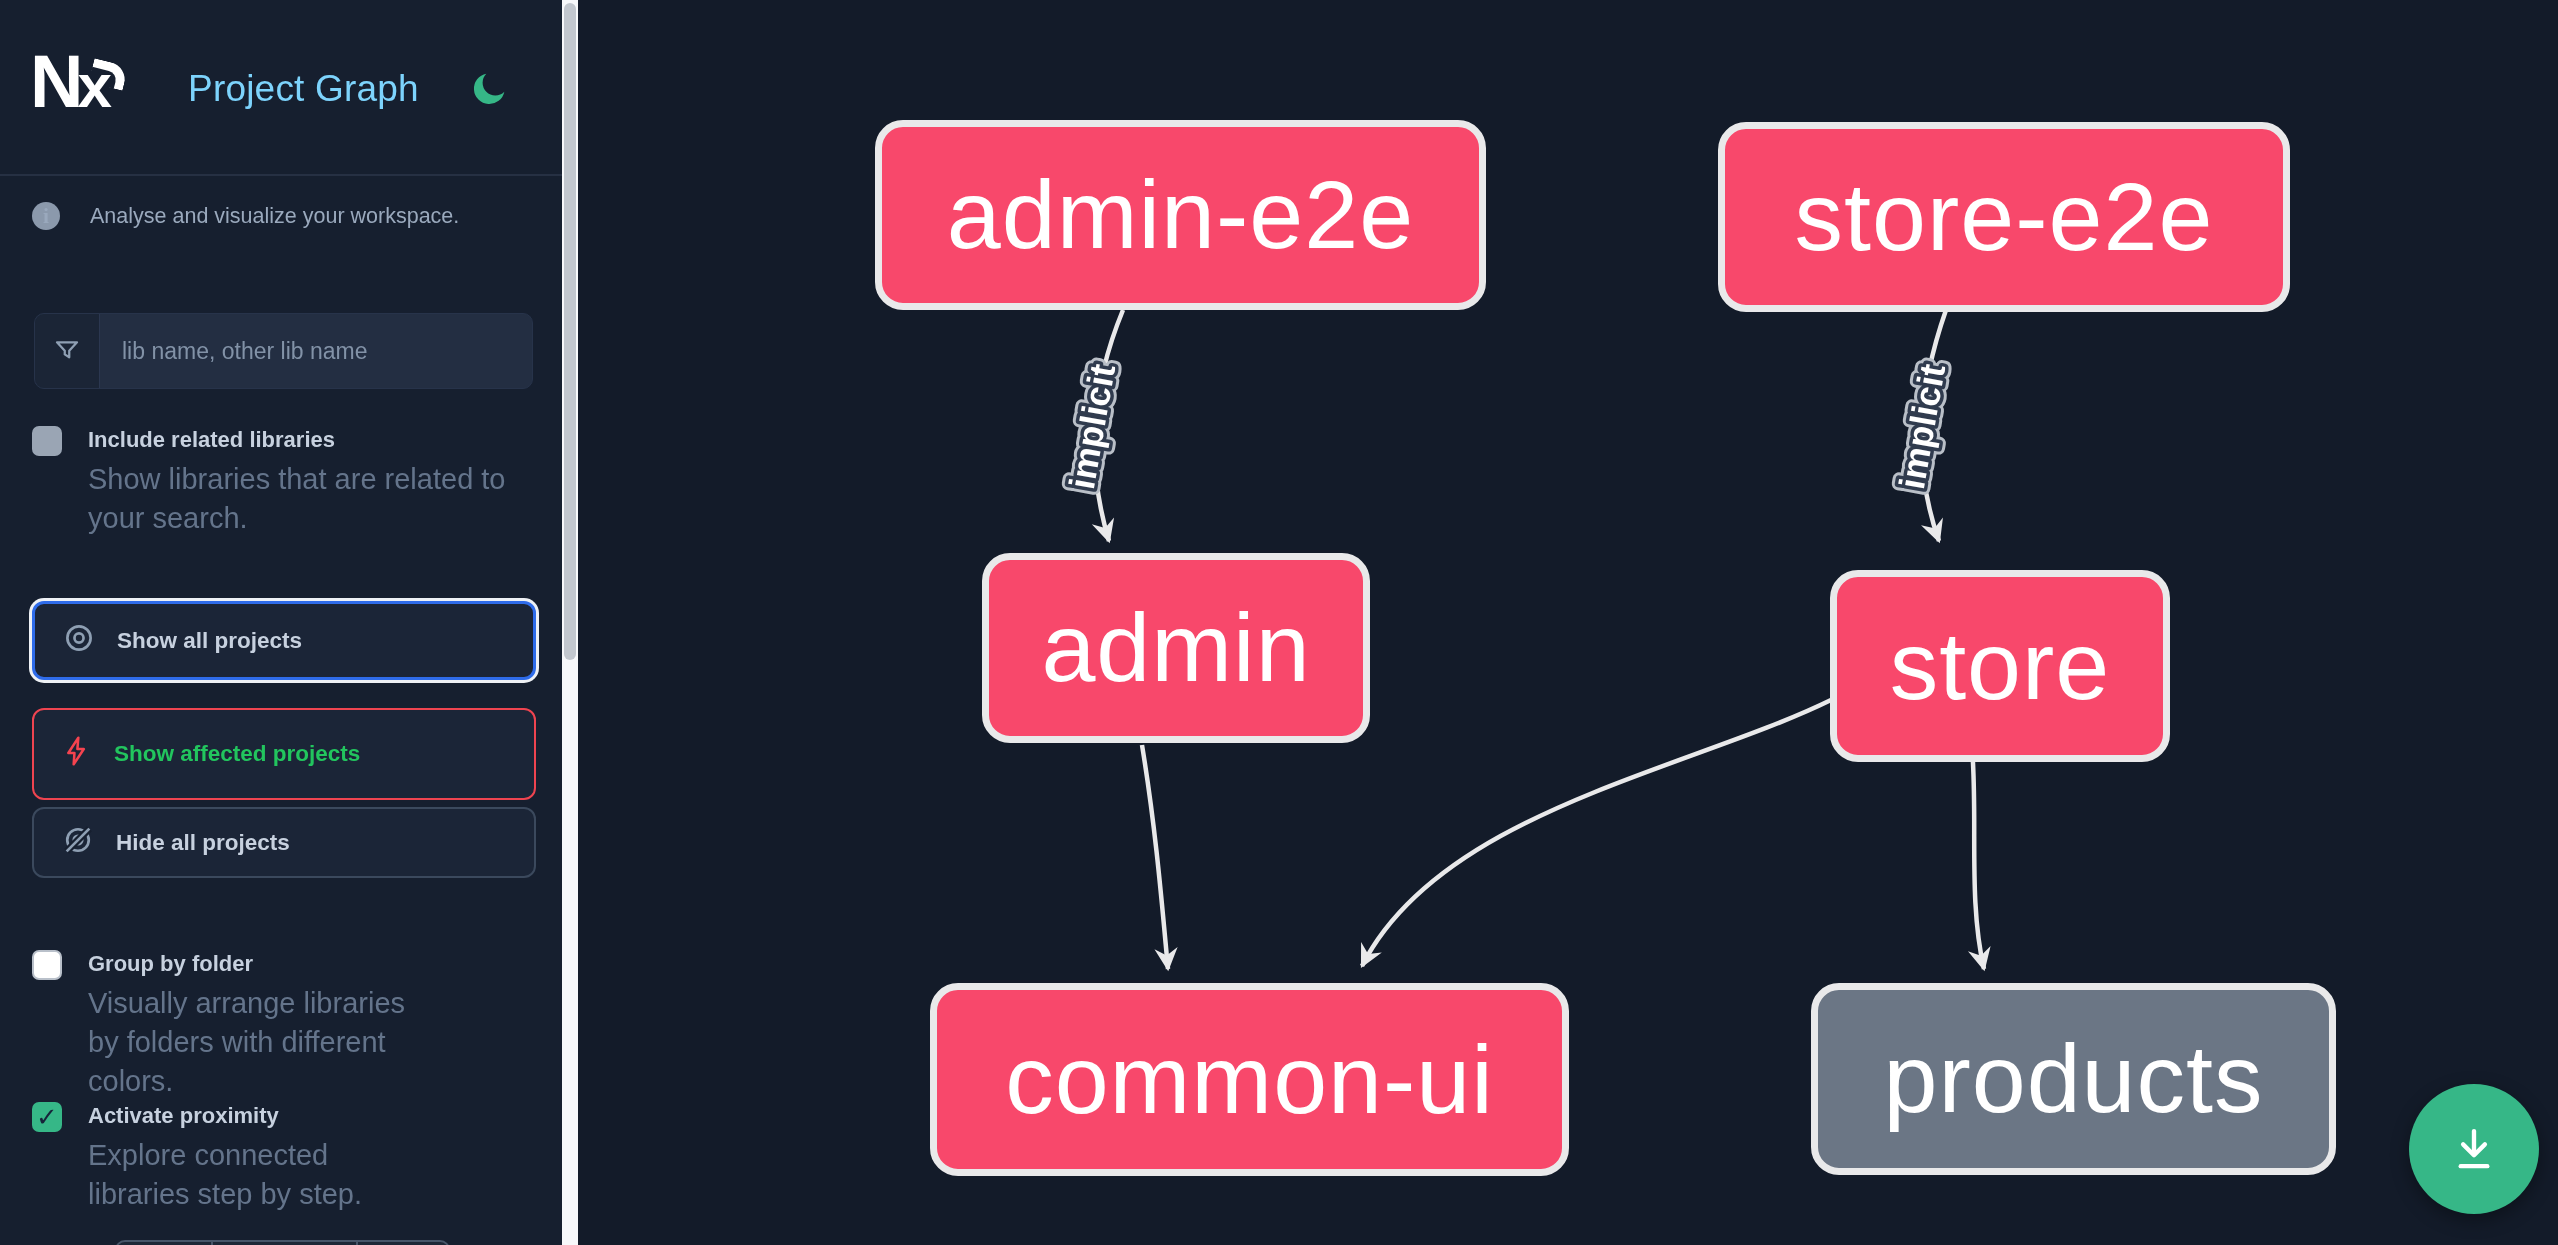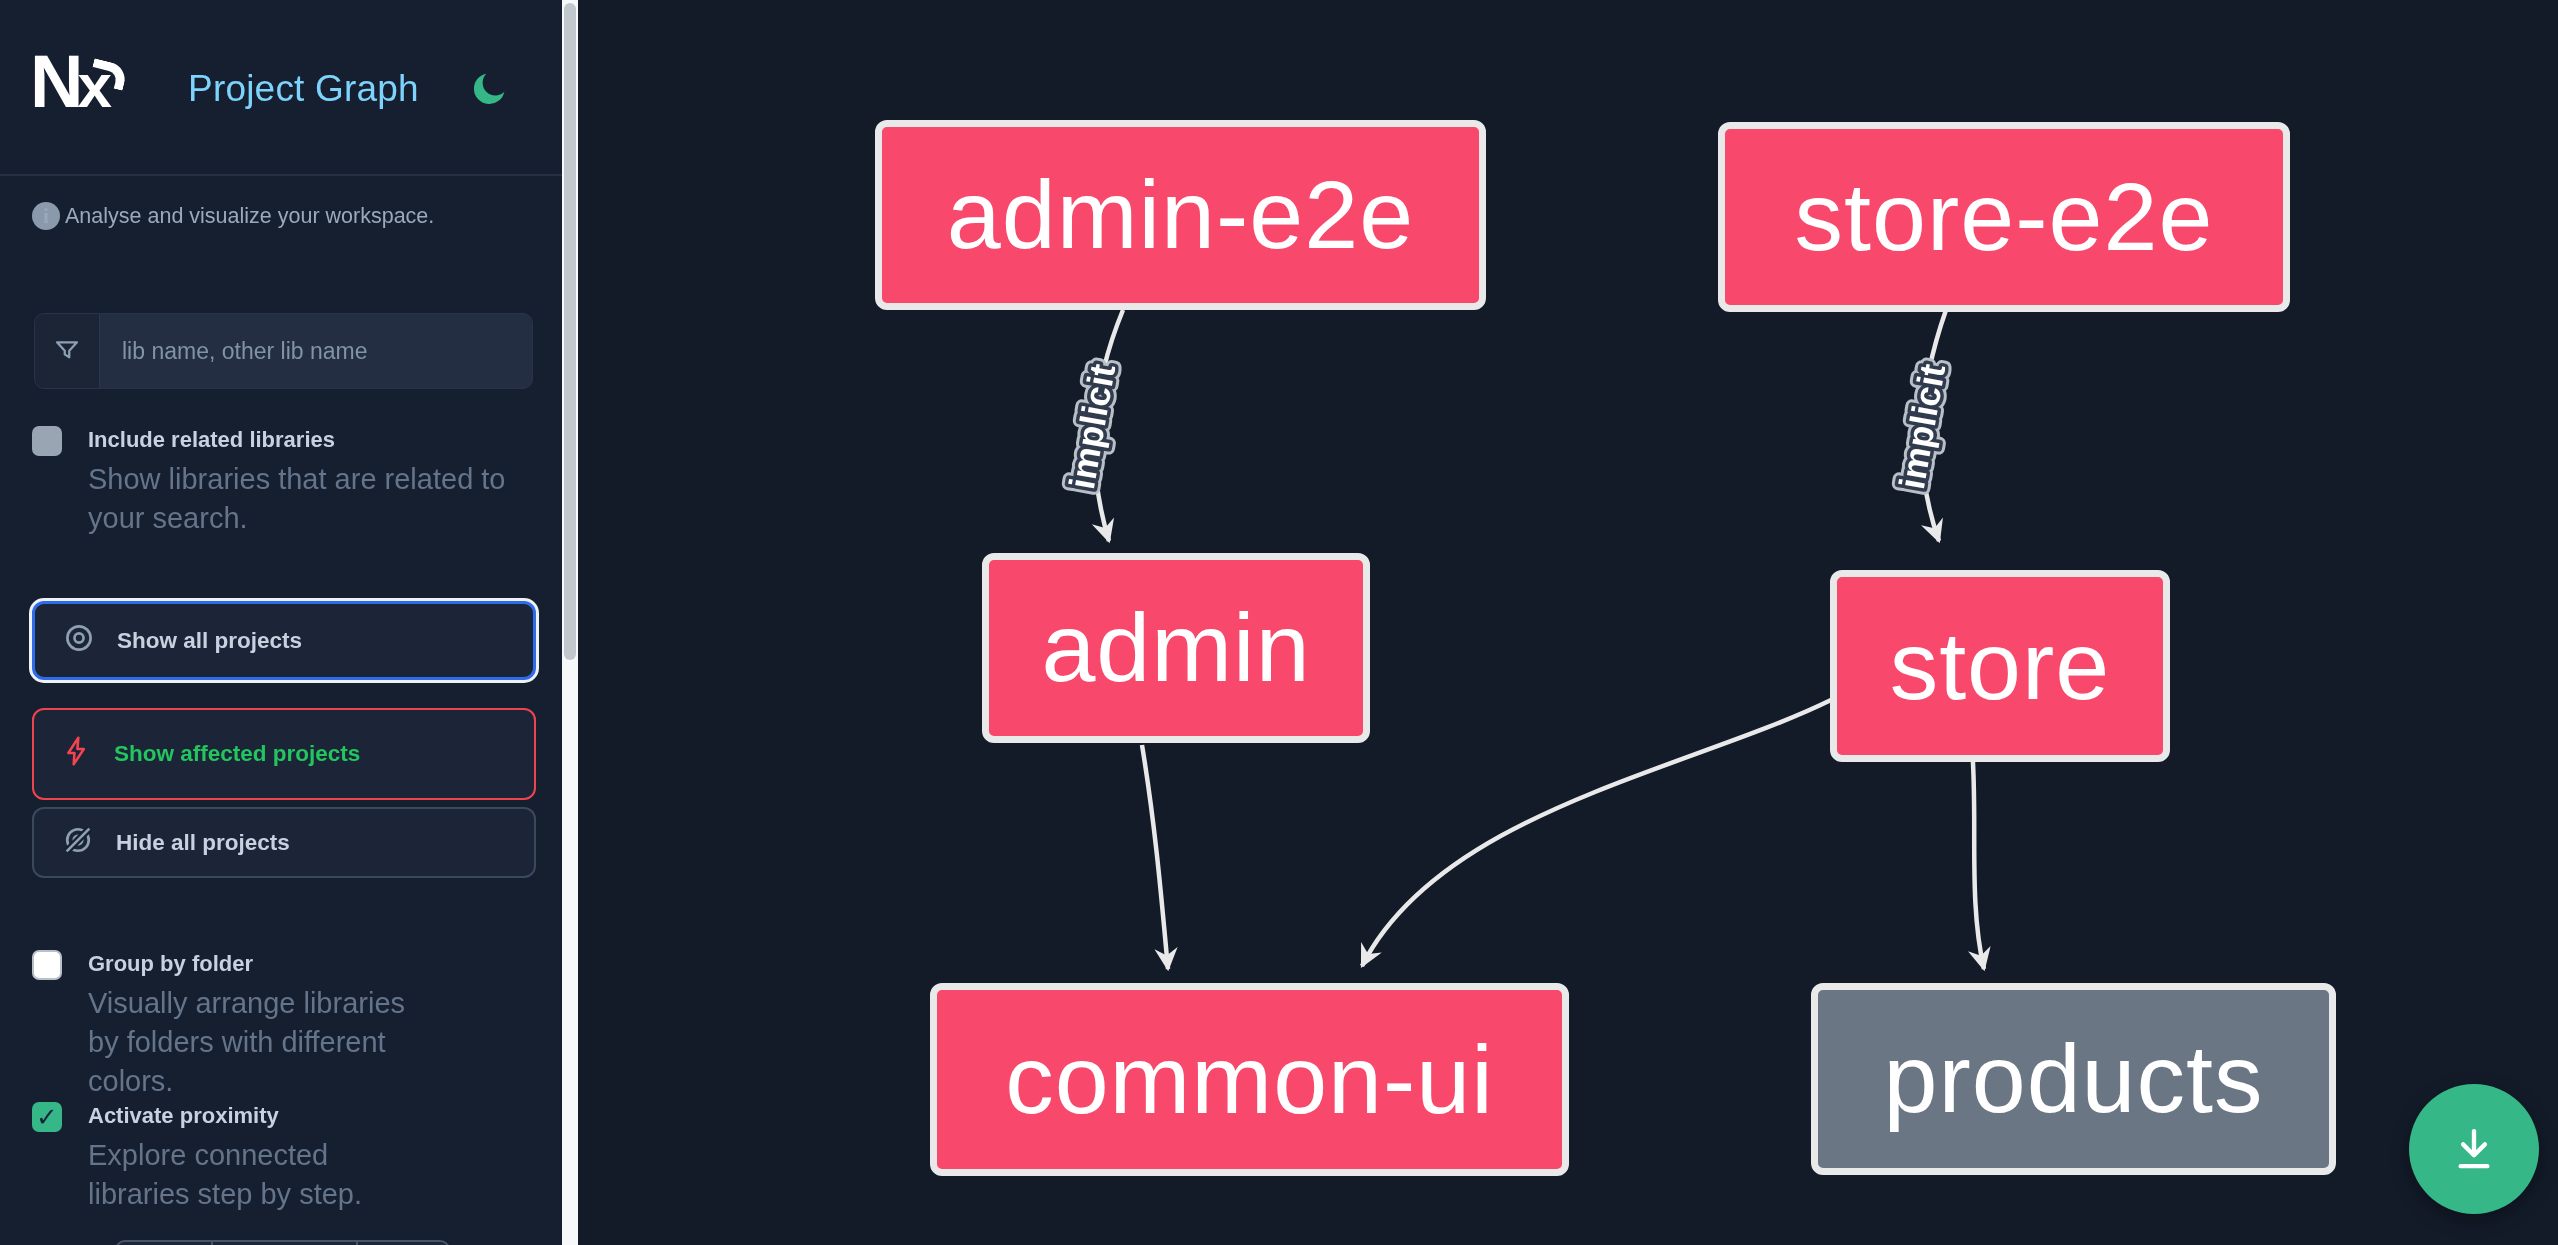--- a/index.html
+++ b/index.html
@@ -23,21 +23,21 @@
   .logo .n{font-size:74px;font-weight:800;line-height:60px;letter-spacing:-4px;}
   .logo .x{font-size:62px;font-weight:800;line-height:52px;margin-left:-2px;position:relative;}
   .logo .x::after{ 
     content:"";position:absolute;right:-14px;top:2px;width:26px;height:16px;
     border-top:9px solid #fff;border-right:9px solid #fff;border-top-right-radius:18px;
     transform:rotate(14deg);
   }
   .sb-title{position:absolute;left:188px;top:68px;font-size:37px;font-weight:400;color:#7dd3fc;letter-spacing:.2px;}
   .moon{position:absolute;left:470px;top:68px;width:40px;height:40px;}
 
-  .tagline{position:absolute;left:32px;top:202px;display:flex;align-items:center;gap:5px;}
+  .tagline{position:absolute;left:32px;top:202px;display:flex;align-items:center;gap:30px;}
   .info-dot{width:28px;height:28px;border-radius:50%;background:#8b99ac;color:#161f2f;
     font-size:20px;font-weight:800;display:flex;align-items:center;justify-content:center;font-family:"Liberation Serif",serif;}
   .tagline span{font-size:21.5px;color:#9aa9bd;}
 
   .filter{
     position:absolute;left:34px;top:313px;width:497px;height:74px;border-radius:10px;
     background:#232e42;display:flex;overflow:hidden;border:1px solid #27334a;
   }
   .filter .icon-cell{
     width:64px;height:100%;background:#1b2536;display:flex;align-items:center;justify-content:center;
@@ -81,21 +81,21 @@
     position:absolute;left:562px;top:0;width:16px;height:1245px;background:#f7f8fa;z-index:4;
   }
   .sb-thumb{position:absolute;left:2px;top:3px;width:12px;height:657px;border-radius:7px;background:#c2c7ce;}
 
   
   .canvas{
     position:absolute;left:578px;top:0;width:1980px;height:1245px;background:#131b29;
   }
   .edges{position:absolute;left:0;top:0;}
   .gnode{
-    position:absolute;border:7px solid #e9e9ea;border-radius:12px;box-sizing:border-box;
+    position:absolute;border:7px solid #e9e9ea;border-radius:28px;box-sizing:border-box;
     display:flex;align-items:center;justify-content:center;color:#fff;
     font-size:97px;letter-spacing:1px;cursor:pointer;
   }
   .gnode.highlighted{background:#f8486b;}
   .gnode.muted{background:#6b7685;}
 
   .download-btn{
     position:absolute;left:1831px;top:1084px;width:130px;height:130px;border-radius:50%;
     background:#36b787;border:0;display:flex;align-items:center;justify-content:center;cursor:pointer;
     box-shadow:0 6px 18px rgba(0,0,0,.35);

